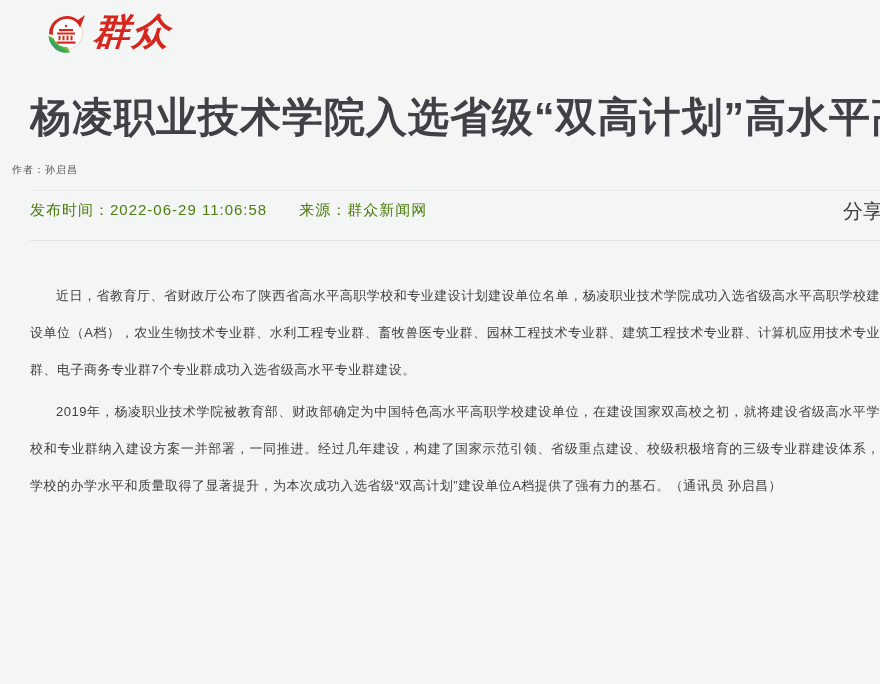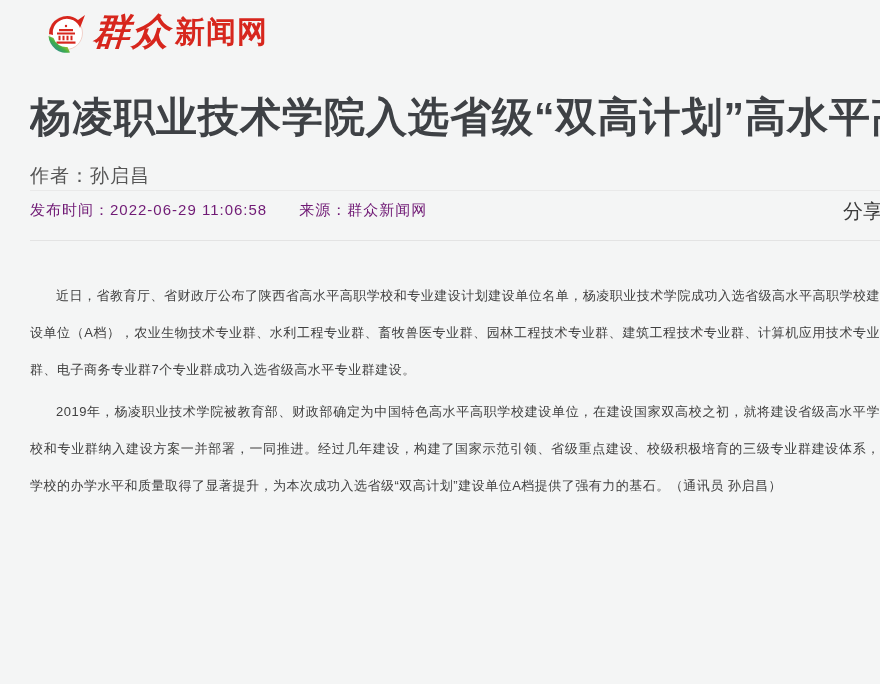--- a/index.html
+++ b/index.html
@@ -64,41 +64,41 @@
     color: var(--text-dark);
     letter-spacing: 1px;
     white-space: nowrap;
     overflow: hidden;
     line-height: 54px;
   }
 
   
   .author-row {
     position: absolute;
-    left: 30px;
+    left: 12px;
     top: 163px;
-    font-size: 19px;
+    font-size: 10px;
     color: var(--text-meta);
     letter-spacing: 1px;
   }
   .divider {
     position: absolute;
     left: 30px;
     width: 850px;
     height: 0;
     border-top: 1px solid var(--divider);
   }
   .divider-1 { top: 190px; border-top-color: #e9e9e9; }
   .divider-2 { top: 240px; }
   .pub-row {
     position: absolute;
     left: 30px;
     top: 201px;
     font-size: 15px;
-    color: #701a75;
+    color: #4d7c0f;
     letter-spacing: 1px;
     white-space: nowrap;
   }
   .pub-row .source-group { margin-left: 32px; }
   .share-button {
     position: absolute;
     left: 843px;
     top: 198px;
     font-size: 20px;
     color: #3c3c3c;
@@ -149,21 +149,20 @@
             <path d="M14 20 h14 v2.2 h-14 z"></path>
             <path d="M12 23.5 h18 v2 h-18 z"></path>
             <path d="M13.5 26.8 h2 v4.5 h-2 z M17.5 26.8 h2 v4.5 h-2 z M21.5 26.8 h2 v4.5 h-2 z M25.5 26.8 h2 v4.5 h-2 z"></path>
             <path d="M11.5 32.5 h19 v2.2 h-19 z"></path>
           </g>
 
           <path fill="url(#rainbow)" d="M3.5 27 A 18 18 0 0 0 25 43.5 L 22.5 38 A 13 13 0 0 1 8.5 29 Z"></path>
         </svg>
       </span>
       <span class="logo-script">群众</span>
-      <span class="logo-rest">新闻网</span>
     </div>
   </header>
 
   <h1 class="article-title">杨凌职业技术学院入选省级“双高计划”高水平高职</h1>
 
   <div class="author-row"><span>作者：</span><span>孙启昌</span></div>
 
   <div class="divider divider-1"></div>
 
   <div class="pub-row"><span>发布时间：</span><span>2022-06-29 11:06:58</span><span class="source-group"><span>来源：</span><span>群众新闻网</span></span></div>

